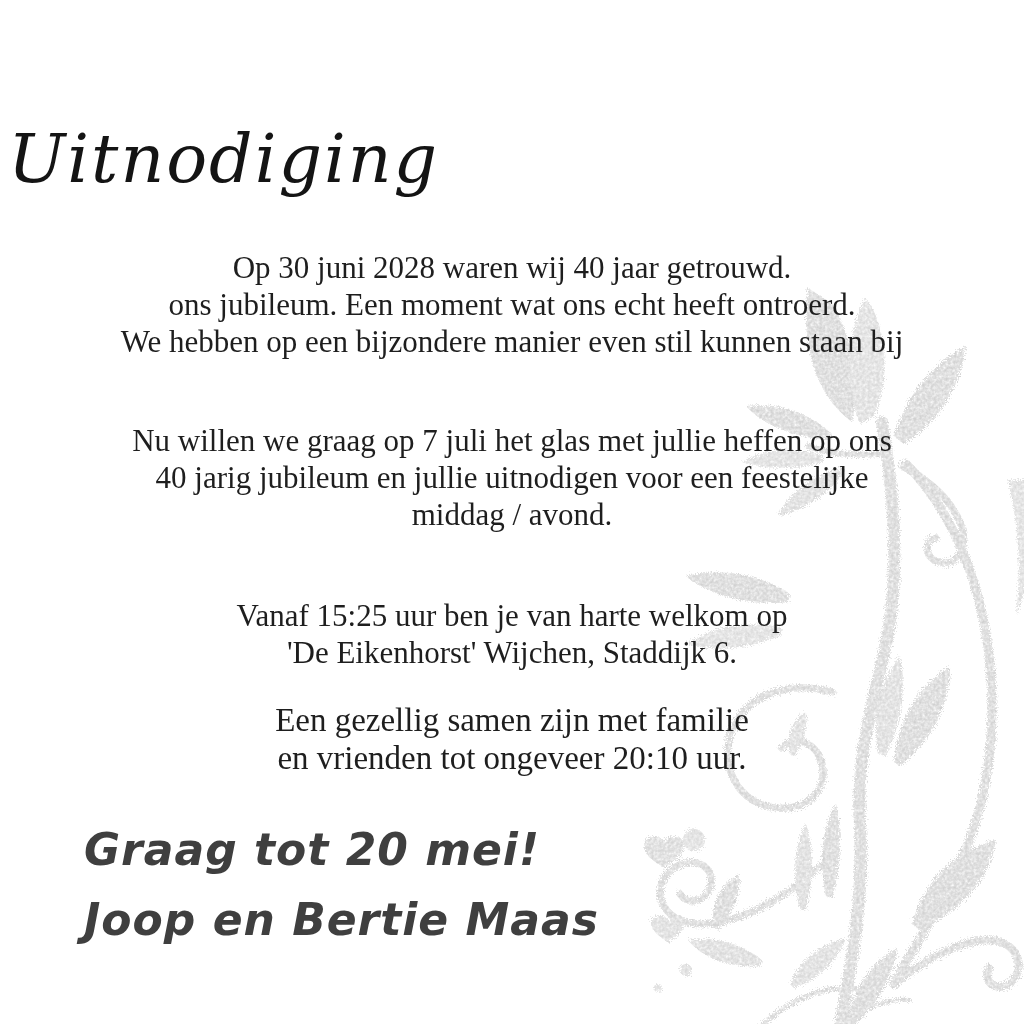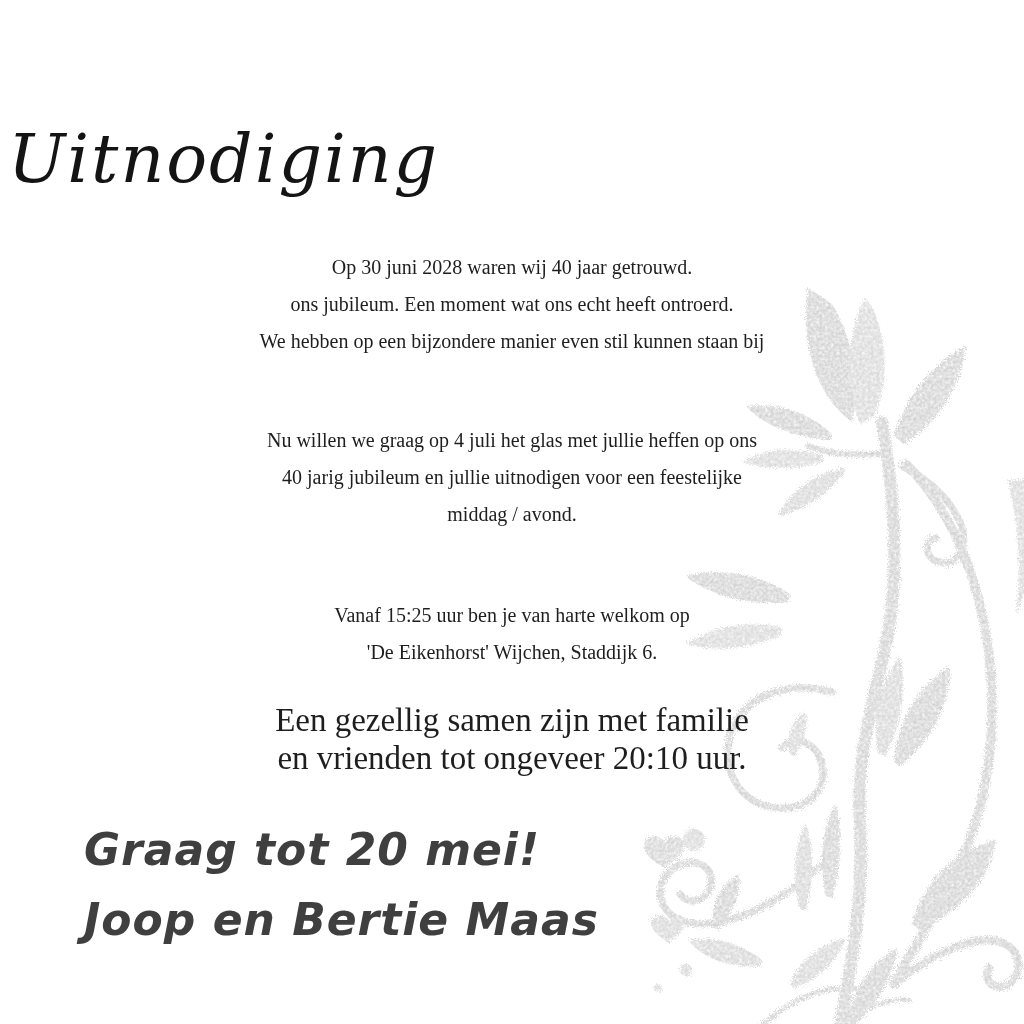--- a/index.html
+++ b/index.html
@@ -39,21 +39,21 @@
     font-size:68px;
     line-height:110px;
     color:var(--color-title);
     letter-spacing:2px;
     z-index:2;
   }
   .text-block{
     position:absolute;
     left:0;width:100%;
     text-align:center;
-    font-size:20px;
+    font-size:31px;
     line-height:37px;
     color:var(--color-text);
     z-index:2;
   }
   .text-block .line{display:block;white-space:nowrap;}
   .block-intro{top:249px;}
   .block-announcement{top:422px;}
   .block-welcome{top:597px;}
   .block-gathering{top:701px;font-size:33px;line-height:38px;}
   .script-line{
@@ -155,21 +155,21 @@
 
   <h1 class="invitation-title">Uitnodiging</h1>
 
   <div class="text-block block-intro">
     <span class="line">Op 30 juni 2028 waren wij 40 jaar getrouwd.</span>
     <span class="line">ons jubileum. Een moment wat ons echt heeft ontroerd.</span>
     <span class="line">We hebben op een bijzondere manier even stil kunnen staan bij</span>
   </div>
 
   <div class="text-block block-announcement">
-    <span class="line">Nu willen we graag op 4 juli het glas met jullie heffen op ons</span>
+    <span class="line">Nu willen we graag op 7 juli het glas met jullie heffen op ons</span>
     <span class="line">40 jarig jubileum en jullie uitnodigen voor een feestelijke</span>
     <span class="line">middag / avond.</span>
   </div>
 
   <div class="text-block block-welcome">
     <span class="line">Vanaf 15:25 uur ben je van harte welkom op</span>
     <span class="line">'De Eikenhorst' Wijchen, Staddijk 6.</span>
   </div>
 
   <div class="text-block block-gathering">

